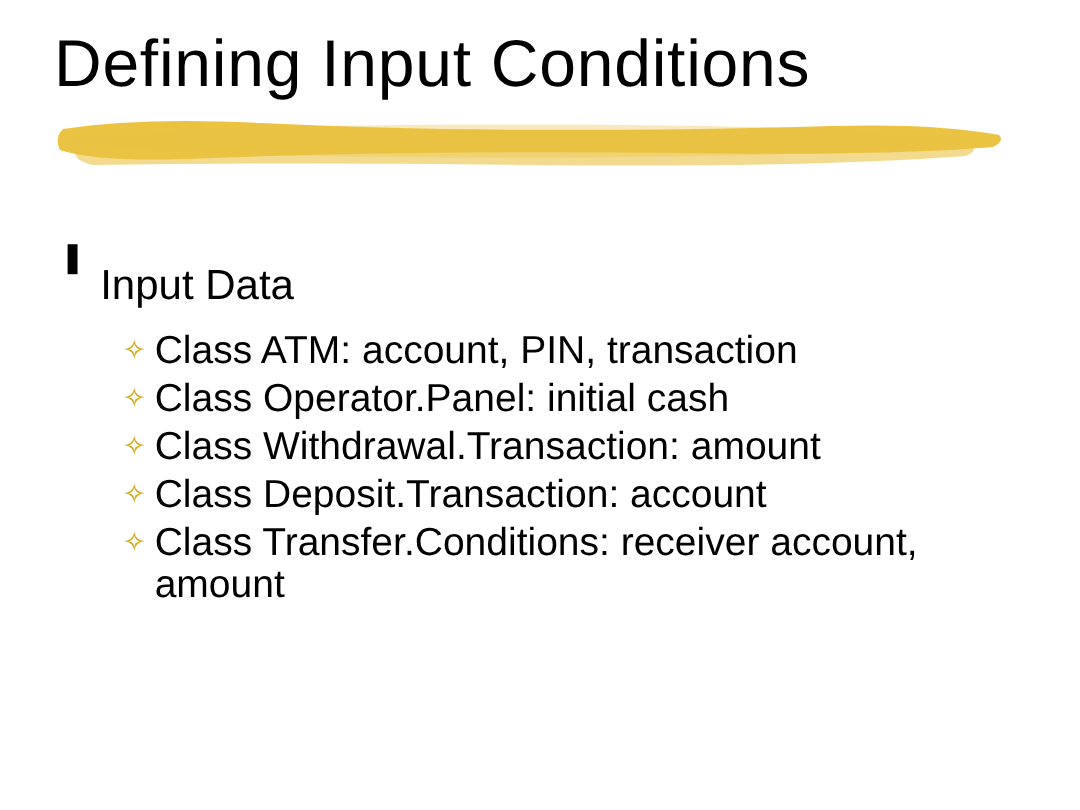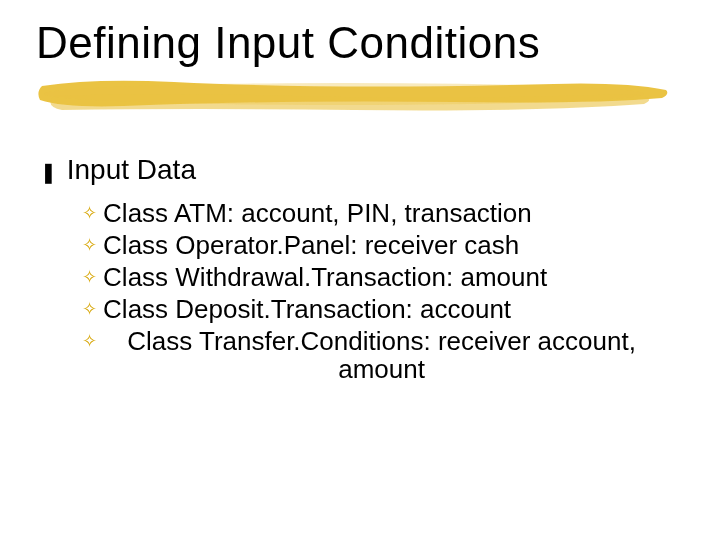--- a/index.html
+++ b/index.html
@@ -9,21 +9,20 @@
     height: 540px;
     background: #ffffff;
     font-family: Arial, Helvetica, sans-serif;
     color: #000;
     overflow: hidden;
   }
   .slide {
     position: relative;
     width: 720px;
     height: 436px;
-    text-align: center;
   }
   .title {
     position: absolute;
     left: 36px;
     top: 18px;
     font-family: Impact, "Arial Black", Arial, sans-serif;
     font-weight: 400;
     font-size: 44px;
     letter-spacing: 0.5px;
     color: #000;
@@ -52,20 +51,21 @@
     font-family: "Segoe UI Symbol","Apple Symbols","Noto Sans Symbols","Zapf Dingbats",Arial,sans-serif;
     font-size: 20px;
     line-height: 30px;
     color: #000;
     margin-right: 10px;
     flex: 0 0 auto;
   }
   .level1 .text {
     font-size: 28px;
     line-height: 30px;
+    margin-top: 20px;
   }
   .level2-list {
     margin-left: 42px;
   }
   .level2 {
     display: flex;
     align-items: flex-start;
     margin-bottom: 4px;
   }
   .level2 .bullet {
@@ -100,21 +100,21 @@
       <span class="bullet">❚</span>
       <span class="text">Input Data</span>
     </div>
     <div class="level2-list">
       <div class="level2">
         <span class="bullet">✧</span>
         <span class="text">Class ATM: account, PIN, transaction</span>
       </div>
       <div class="level2">
         <span class="bullet">✧</span>
-        <span class="text">Class Operator.Panel: receiver cash</span>
+        <span class="text">Class Operator.Panel: initial cash</span>
       </div>
       <div class="level2">
         <span class="bullet">✧</span>
         <span class="text">Class Withdrawal.Transaction: amount</span>
       </div>
       <div class="level2">
         <span class="bullet">✧</span>
         <span class="text">Class Deposit.Transaction: account</span>
       </div>
       <div class="level2">

